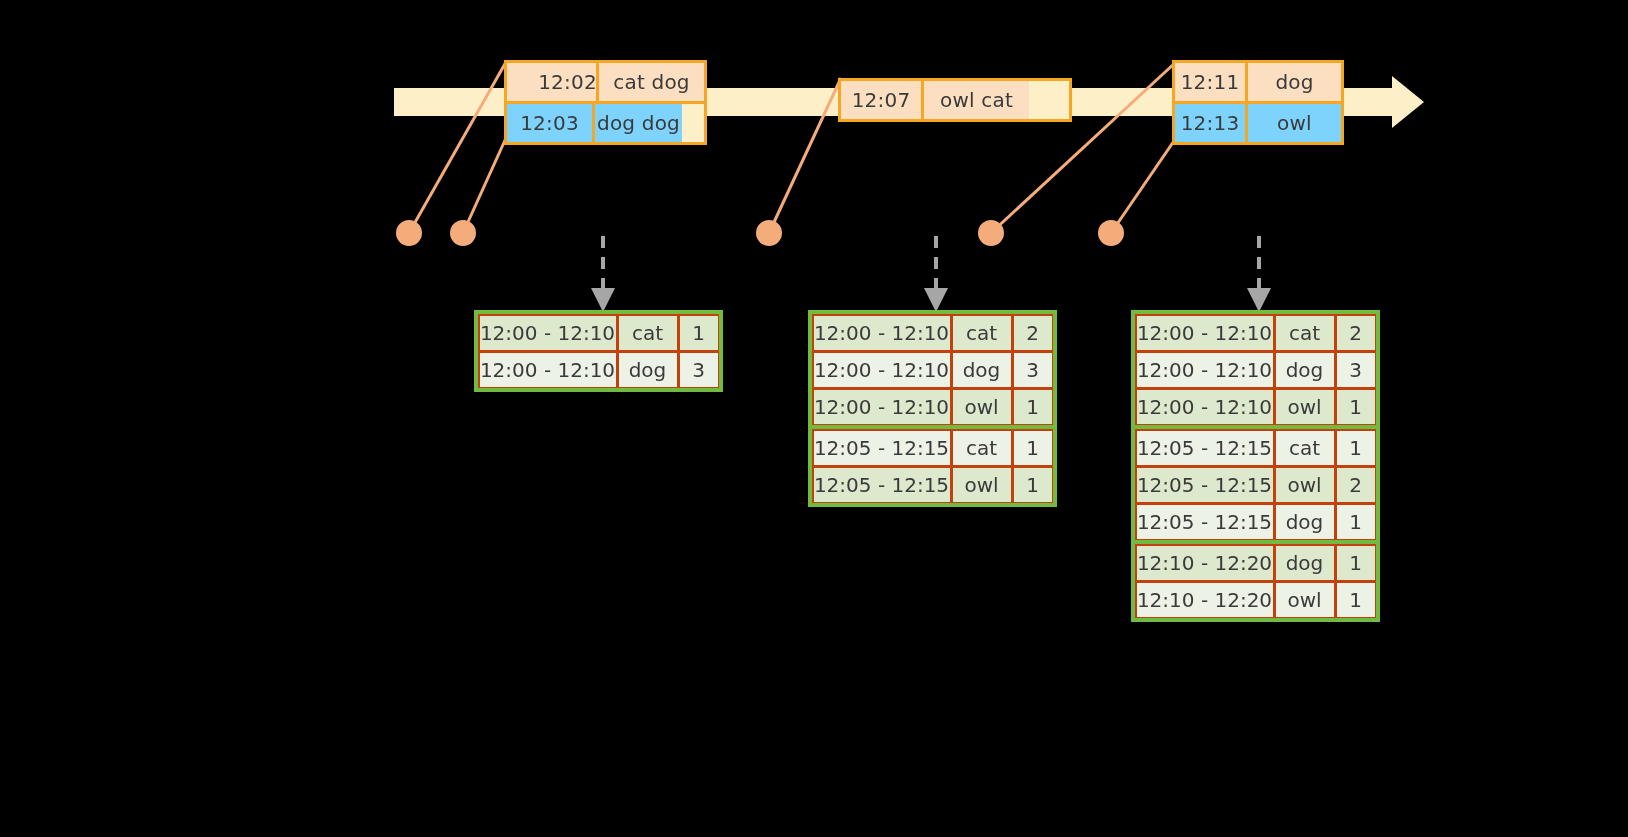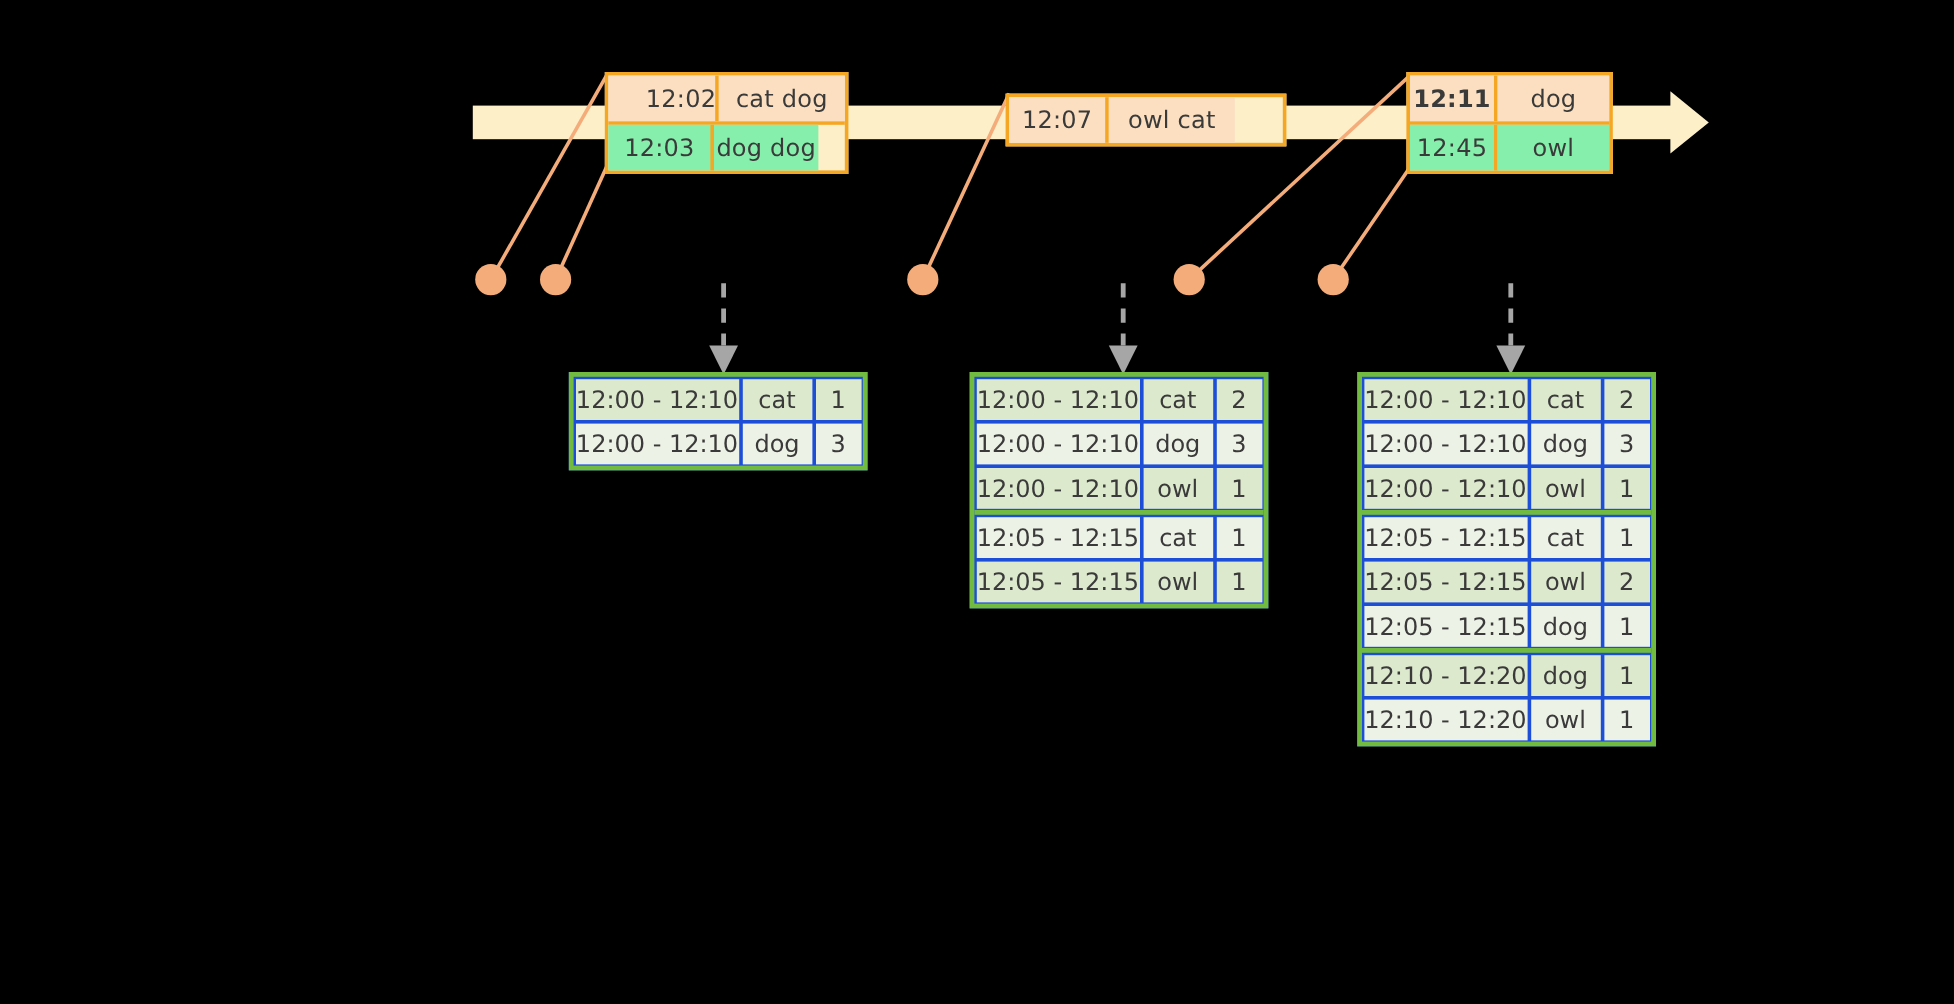--- a/index.html
+++ b/index.html
@@ -72,28 +72,28 @@
     color: #3a3a3a;
     font-size: 20px;
     letter-spacing: 0.2px;
     white-space: nowrap;
     height: 38px;
   }
   .event-cell.time {
     border-right: 3px solid #f5a623;
   }
   .shade-a { background: #fbdfc0; }
-  .shade-b { background: #86efac; }
+  .shade-b { background: #7dd3fc; }
 
   
   .result-table {
     position: absolute;
     border: 4px solid #72bb41;
     box-sizing: border-box;
-    background: #1d4ed8;
+    background: #c2410c;
   }
   .res-row {
     display: flex;
     box-sizing: border-box;
   }
   .res-cell {
     box-sizing: border-box;
     display: flex;
     align-items: center;
     justify-content: center;
@@ -163,25 +163,25 @@
 
   <div class="event-group" style="left:838px; top:78px; width:234px;">
     <div class="event-row">
       <div class="event-cell time shade-a" style="width:83px;">12:07</div>
       <div class="event-cell shade-a" style="width:105px;">owl cat</div>
     </div>
   </div>
 
   <div class="event-group" style="left:1172px; top:60px; width:172px;">
     <div class="event-row">
-      <div class="event-cell time shade-a" style="width:73px;font-weight:bold;">12:11</div>
+      <div class="event-cell time shade-a" style="width:73px;">12:11</div>
       <div class="event-cell shade-a" style="width:93px;">dog</div>
     </div>
     <div class="event-row">
-      <div class="event-cell time shade-b" style="width:73px;">12:45</div>
+      <div class="event-cell time shade-b" style="width:73px;">12:13</div>
       <div class="event-cell shade-b" style="width:93px;">owl</div>
     </div>
   </div>
 
   <div class="result-table" style="left:474px; top:310px; width:249px;">
     <div>
       <div class="res-row">
         <div class="res-cell range g-a" style="width:136px;">12:00 - 12:10</div>
         <div class="res-cell g-a" style="width:58px;">cat</div>
         <div class="res-cell g-a" style="width:38px;">1</div>

